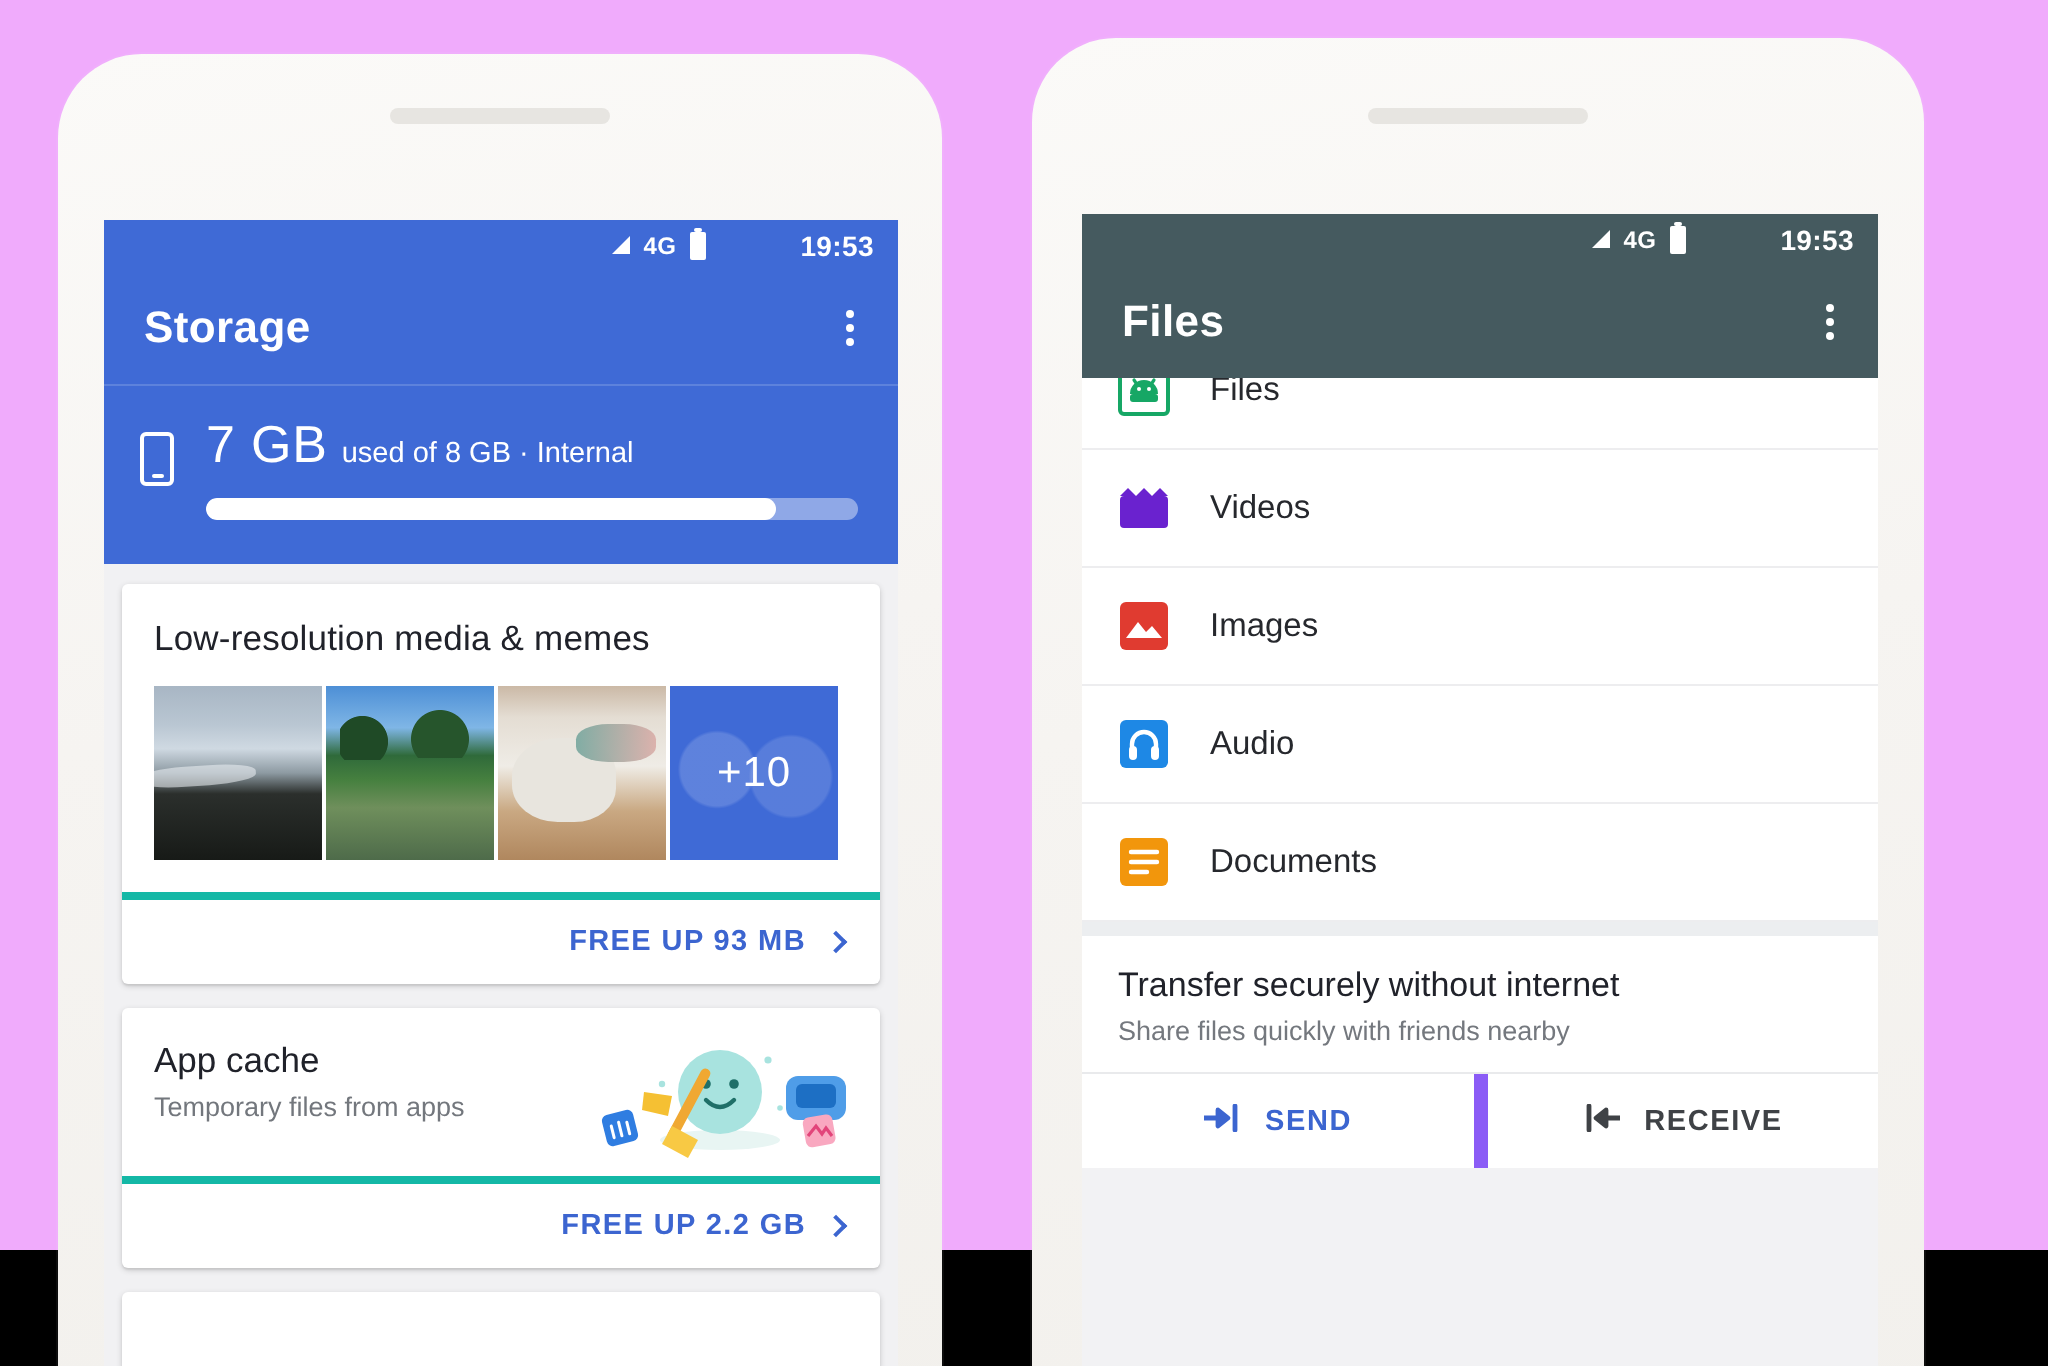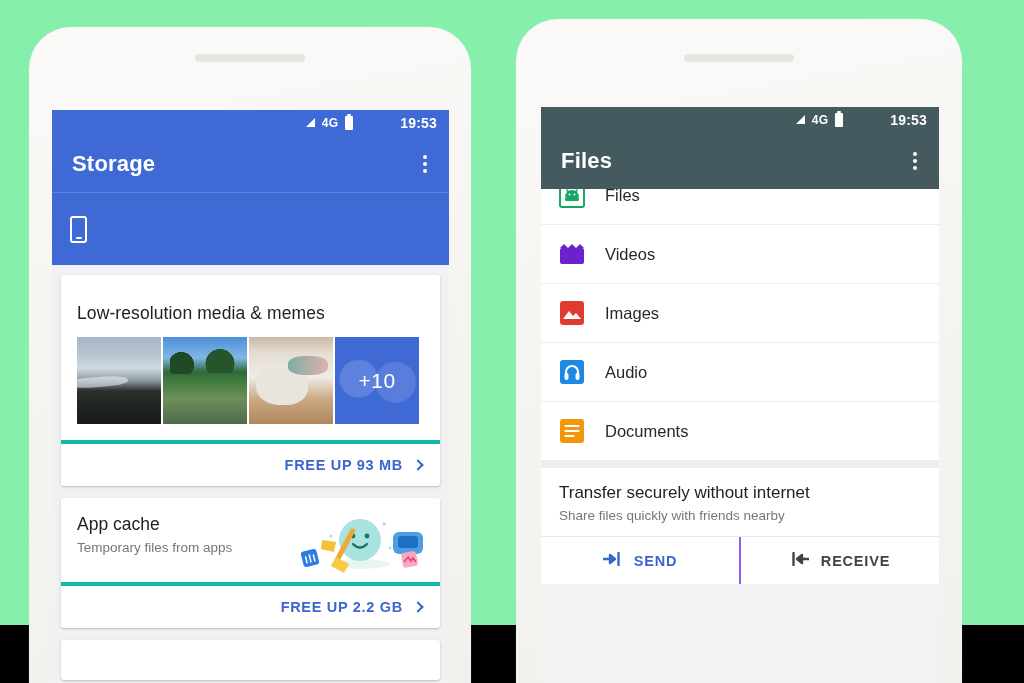--- a/index.html
+++ b/index.html
@@ -2,21 +2,21 @@
 <html><head>
 <meta charset="utf-8">
 <style>
   * { box-sizing: border-box; margin: 0; padding: 0; }
   html, body {
     width: 1024px; height: 683px;
     background: #000;
     font-family: "Liberation Sans", sans-serif;
     overflow: hidden;
   }
-  .stage { position: relative; width: 1024px; height: 625px; background: #86efac; }
+  .stage { position: relative; width: 1024px; height: 625px; background: #f0abfc; }
 
   
   .phone {
     position: absolute;
     background: linear-gradient(170deg, #fbfaf8 0%, #f6f4f1 45%, #f2f0ec 100%);
     border-radius: 42px 42px 0 0;
     box-shadow: 0 0 0 1px rgba(255,255,255,0.05);
   }
   .phone.left  { left: 29px;  top: 27px; width: 442px; height: 700px; }
   .phone.right { left: 516px; top: 19px; width: 446px; height: 706px; }
@@ -99,21 +99,20 @@
 
   .cards { padding: 10px 9px 0 9px; background: #f1f1f3; }
   .card {
     background: #fff; border-radius: 3px; margin-bottom: 12px;
     box-shadow: 0 1px 3px rgba(0,0,0,0.16), 0 1px 1px rgba(0,0,0,0.08);
     overflow: hidden;
   }
   .card-title {
     font-size: 17.5px; color: #20222a; padding: 17px 16px 13px 16px;
     letter-spacing: .1px;
-    margin-top: 11px;
   }
   .thumbs { display: flex; gap: 2px; padding: 0 16px 16px 16px; }
   .thumb { width: 84px; height: 87px; background: #cdd3da; position: relative; overflow: hidden; }
   .t-sea { background:
       linear-gradient(180deg,#a8b6c4 0%,#b9c6d2 22%,#cfd9e2 36%,#8d9aa2 50%,#2b2f2c 62%,#171a17 100%); }
   .t-sea::after { content:""; position:absolute; left:-10%; top:46%; width:70%; height:12%;
       background: #eef2f5; opacity:.55; transform: rotate(-4deg); border-radius: 40%; }
   .t-park { background:
       linear-gradient(180deg,#4d8fd6 0%,#7fb6e6 24%,#2f6a3a 40%,#46803f 54%,#6f8f5c 70%,#4e6b4a 100%); }
   .t-park::before { content:""; position:absolute; left:8%; top:16%; width:34%; height:26%;
@@ -174,21 +173,21 @@
     background: #fff; border-top: 7px solid #eceef0;
   }
   .transfer-txt { padding: 15px 18px 13px 18px; }
   .transfer-txt .h { font-size: 17px; color: #20222a; }
   .transfer-txt .s { font-size: 13.5px; color: #74787e; margin-top: 5px; }
   .transfer-btns { display: flex; border-top: 1px solid #e9eaec; height: 48px; }
   .tbtn {
     flex: 1; display: flex; align-items: center; justify-content: center; gap: 12px;
     font-size: 14.5px; font-weight: bold; letter-spacing: .8px; cursor: pointer;
   }
-  .tbtn.send { color: #3c65d0; border-right: 2px solid #8b5cf6; }
+  .tbtn.send { color: #3c65d0; border-right: 7px solid #8b5cf6; }
   .tbtn.receive { color: #3f4246; }
 </style>
 </head>
 <body>
 
 <div class="stage">
 
   <div class="phone left">
     <div class="earpiece"></div>
   </div>
@@ -206,20 +205,29 @@
       <span class="title">Storage</span>
       <span class="kebab">
           <i></i>
           <i></i>
           <i></i>
         </span>
     </div>
 
     <div class="storage-summary">
       <span class="phone-glyph"></span>
+      <div class="sum-right">
+        <div class="sum-line">
+          <span class="sum-big">7 GB</span>
+          <span class="sum-sub">used of 8 GB · Internal</span>
+        </div>
+        <div class="bar-track">
+          <div class="bar-fill" id="storage-fill" style="width: 87.5%;"></div>
+        </div>
+      </div>
     </div>
 
     <div class="cards">
 
       <div class="card">
         <div class="card-title">Low-resolution media &amp; memes</div>
         <div class="thumbs">
           <div class="thumb t-sea"></div>
           <div class="thumb t-park"></div>
           <div class="thumb t-cat"></div>

